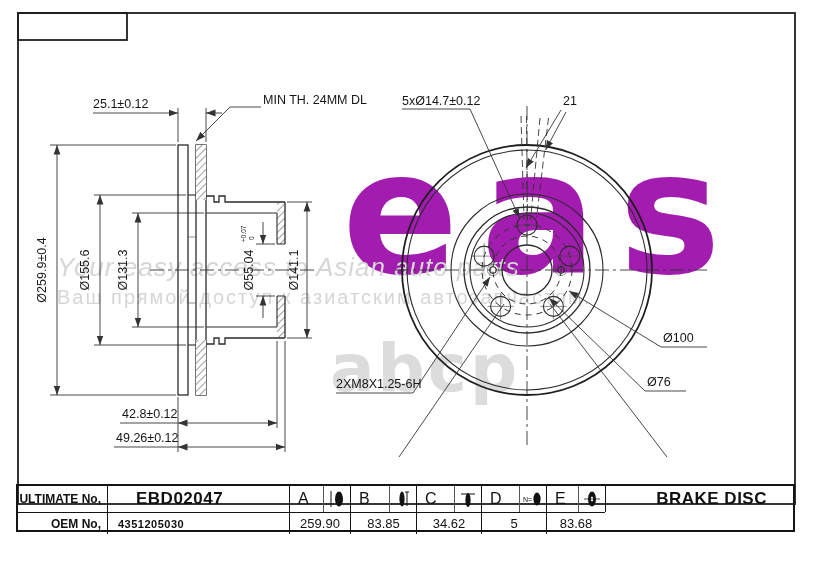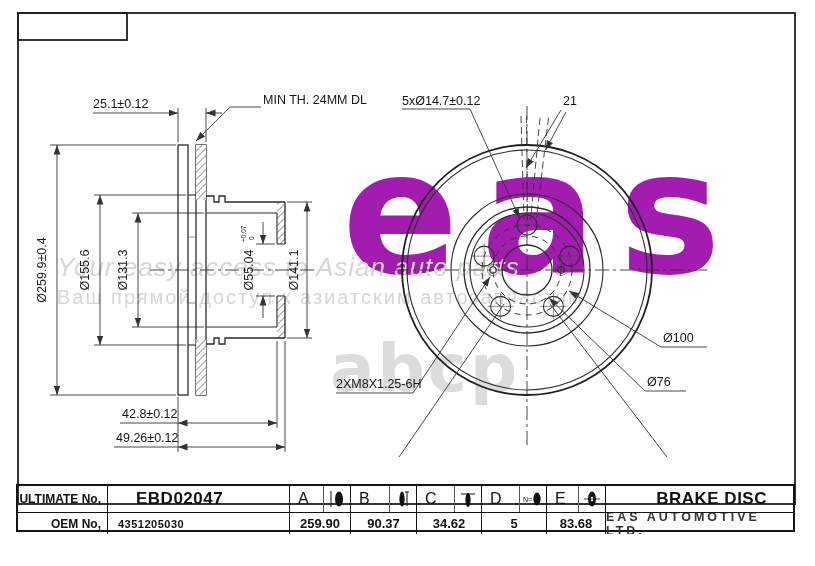--- a/index.html
+++ b/index.html
@@ -33,21 +33,21 @@
   .ttable .cell{box-sizing:border-box;display:flex;align-items:center;overflow:hidden;}
   .bl{border-left:1.6px solid #141414;}
   .bt{border-top:1.6px solid #141414;}
   .lbl{justify-content:flex-end;padding-right:6px;font-size:12px;font-weight:bold;}
   .val-big{padding-left:28px;font-size:17px;font-weight:bold;letter-spacing:.5px;}
   .val-med{padding-left:10px;font-size:11px;font-weight:bold;letter-spacing:.5px;}
   .letcell{justify-content:space-between;}
   .letcell .letter{font-size:16px;padding-left:8px;}
   .letcell .micon{border-left:1px solid #555;height:100%;display:flex;align-items:center;
                   justify-content:center;flex:0 0 26px;}
-  .numcell{justify-content:center;font-size:13px;font-weight:bold;}
+  .numcell{justify-content:center;font-size:13px;font-weight:normal;}
   .title-cell{justify-content:flex-end;padding-right:26px;font-size:17px;font-weight:bold;
               letter-spacing:.5px;}
   .company-cell{justify-content:center;font-size:12.5px;font-weight:600;letter-spacing:3px;
                 color:#333;}
 </style>
 </head>
 <body>
 
 <div class="sheet">
 
@@ -255,20 +255,19 @@
             <ellipse cx="9" cy="9" rx="1.2" ry="2.6" fill="#fff"></ellipse>
             <line x1="1" y1="9" x2="17" y2="9" stroke="#111" stroke-width="0.8"></line>
           </svg>
       </span>
     </div>
     <div class="cell bl title-cell">BRAKE DISC</div>
 
     <div class="cell bt lbl">OEM No,</div>
     <div class="cell bt bl val-med">4351205030</div>
     <div class="cell bt bl numcell">259.90</div>
-    <div class="cell bt bl numcell">90.37</div>
+    <div class="cell bt bl numcell">83.85</div>
     <div class="cell bt bl numcell">34.62</div>
     <div class="cell bt bl numcell">5</div>
     <div class="cell bt bl numcell">83.68</div>
-    <div class="cell bt bl company-cell">EAS AUTOMOTIVE LTD.</div>
   </div>
 
 </div>
 
 </body></html>

